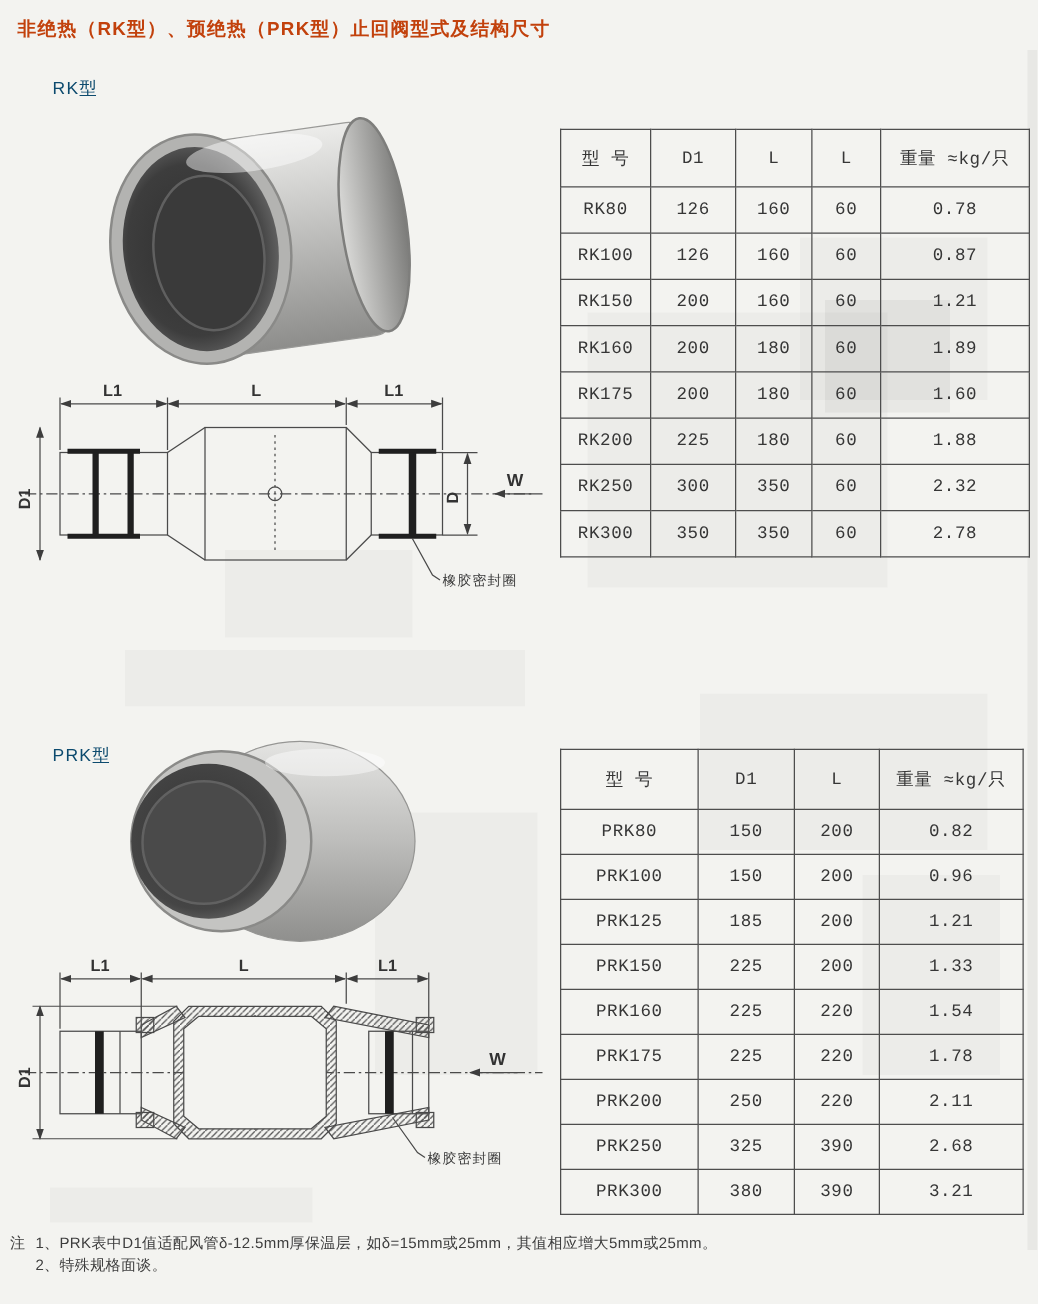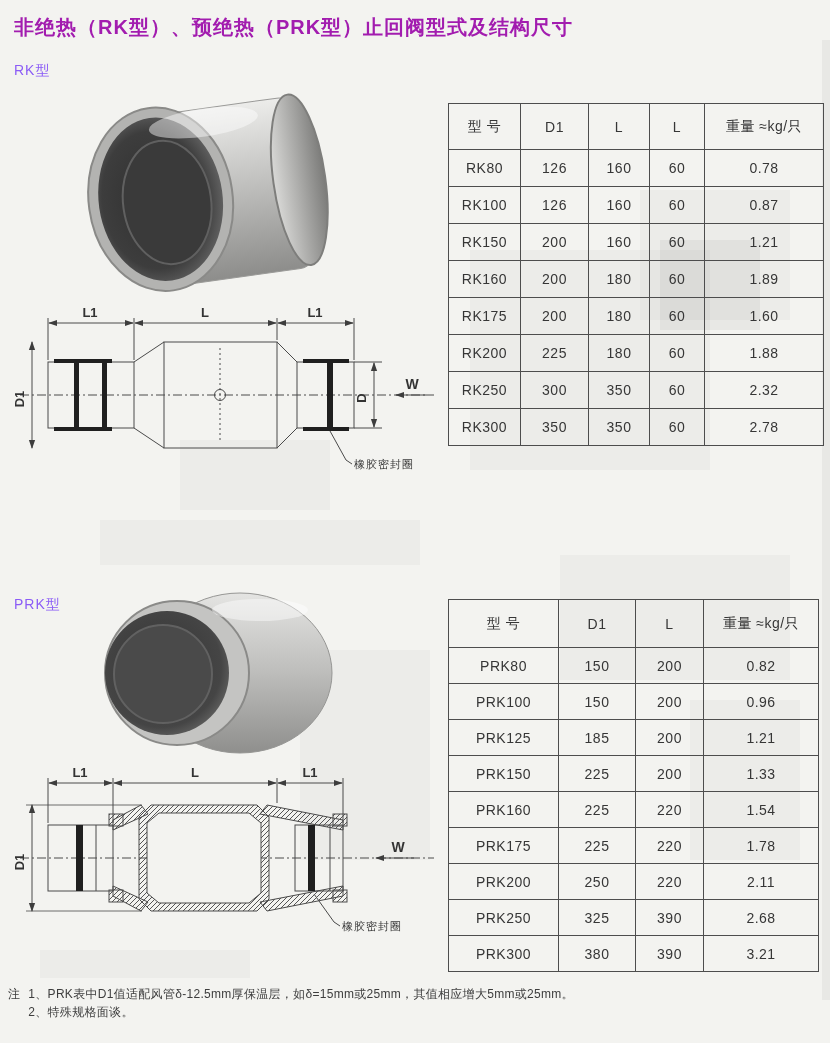--- a/index.html
+++ b/index.html
@@ -6,35 +6,35 @@
   body{
     width:830px;height:1043px;position:relative;overflow:hidden;
     background:#f3f3f0;
     font-family:"Liberation Sans","DejaVu Sans",sans-serif;
     color:#333;
   }
   .abs{position:absolute;}
   .patch{position:absolute;background:rgba(120,120,118,0.05);pointer-events:none;}
   .patch.dark{background:rgba(100,100,98,0.08);}
   #page-title{
-    left:14px;top:14px;font-size:20px;font-weight:bold;color:#a21caf;letter-spacing:1px;
-  }
-  .section-heading{font-size:14px;color:#8b5cf6;letter-spacing:1px;font-weight:500;}
+    left:14px;top:14px;font-size:15px;font-weight:bold;color:#c2410c;letter-spacing:1px;
+  }
+  .section-heading{font-size:14px;color:#0c4a6e;letter-spacing:1px;font-weight:500;margin-left:28px;}
   #rk-heading{left:14px;top:62px;}
   #prk-heading{left:14px;top:596px;}
   table.dim-table{
     position:absolute;border-collapse:collapse;table-layout:fixed;
     background:transparent;
   }
   table.dim-table th,table.dim-table td{
     border:1px solid #4d4d4d;text-align:center;vertical-align:middle;
     font-size:14px;color:#363636;font-weight:normal;letter-spacing:0.5px;
     padding:0;
   }
-  table.dim-table{border:1.5px solid #3f3f3f;}
+  table.dim-table{border:1.5px solid #3f3f3f;font-family:Liberation Mono, monospace;}
   #rk-table{left:448px;top:103px;width:375px;}
   #rk-table th{height:45px;}
   #rk-table td{height:36px;margin-left:14px;}
   #prk-table{left:448px;top:599px;width:370px;}
   #prk-table th{height:47px;}
   #prk-table td{height:35px;margin-left:35px;}
   #notes{
     left:8px;top:986px;width:818px;font-size:12px;color:#3d3d3d;
     display:flex;gap:8px;line-height:17px;letter-spacing:0.3px;
   }

